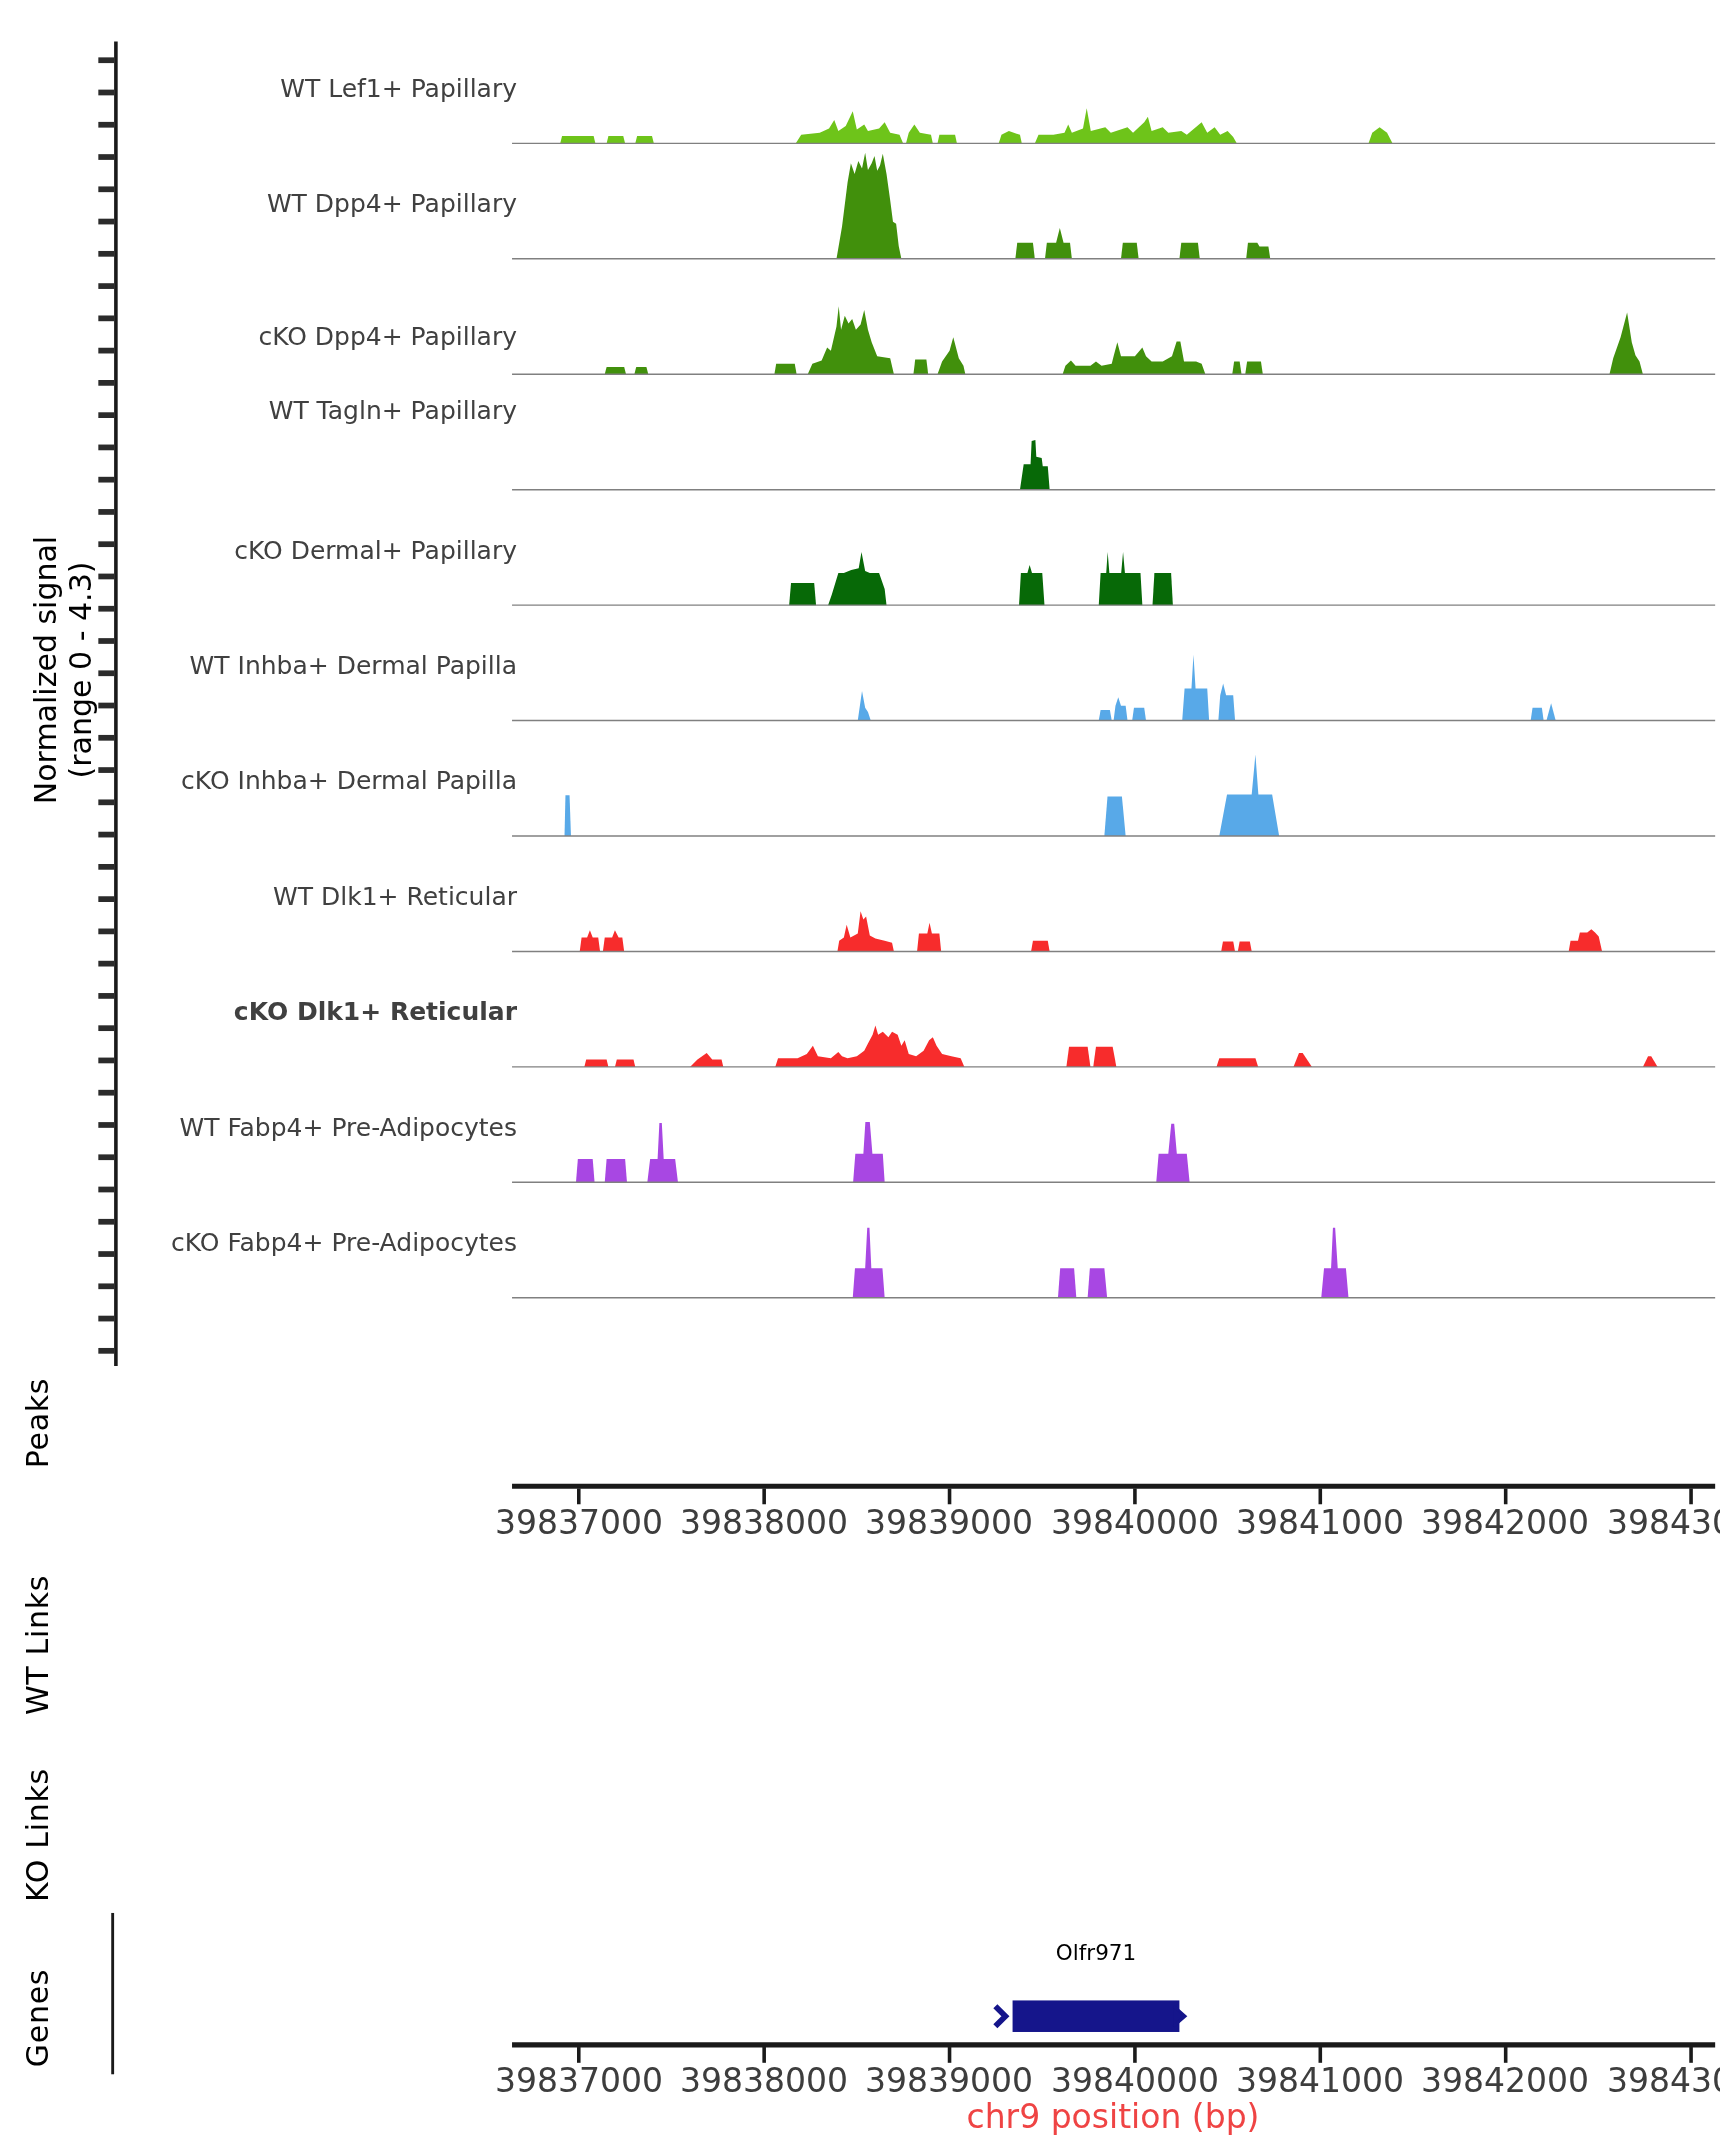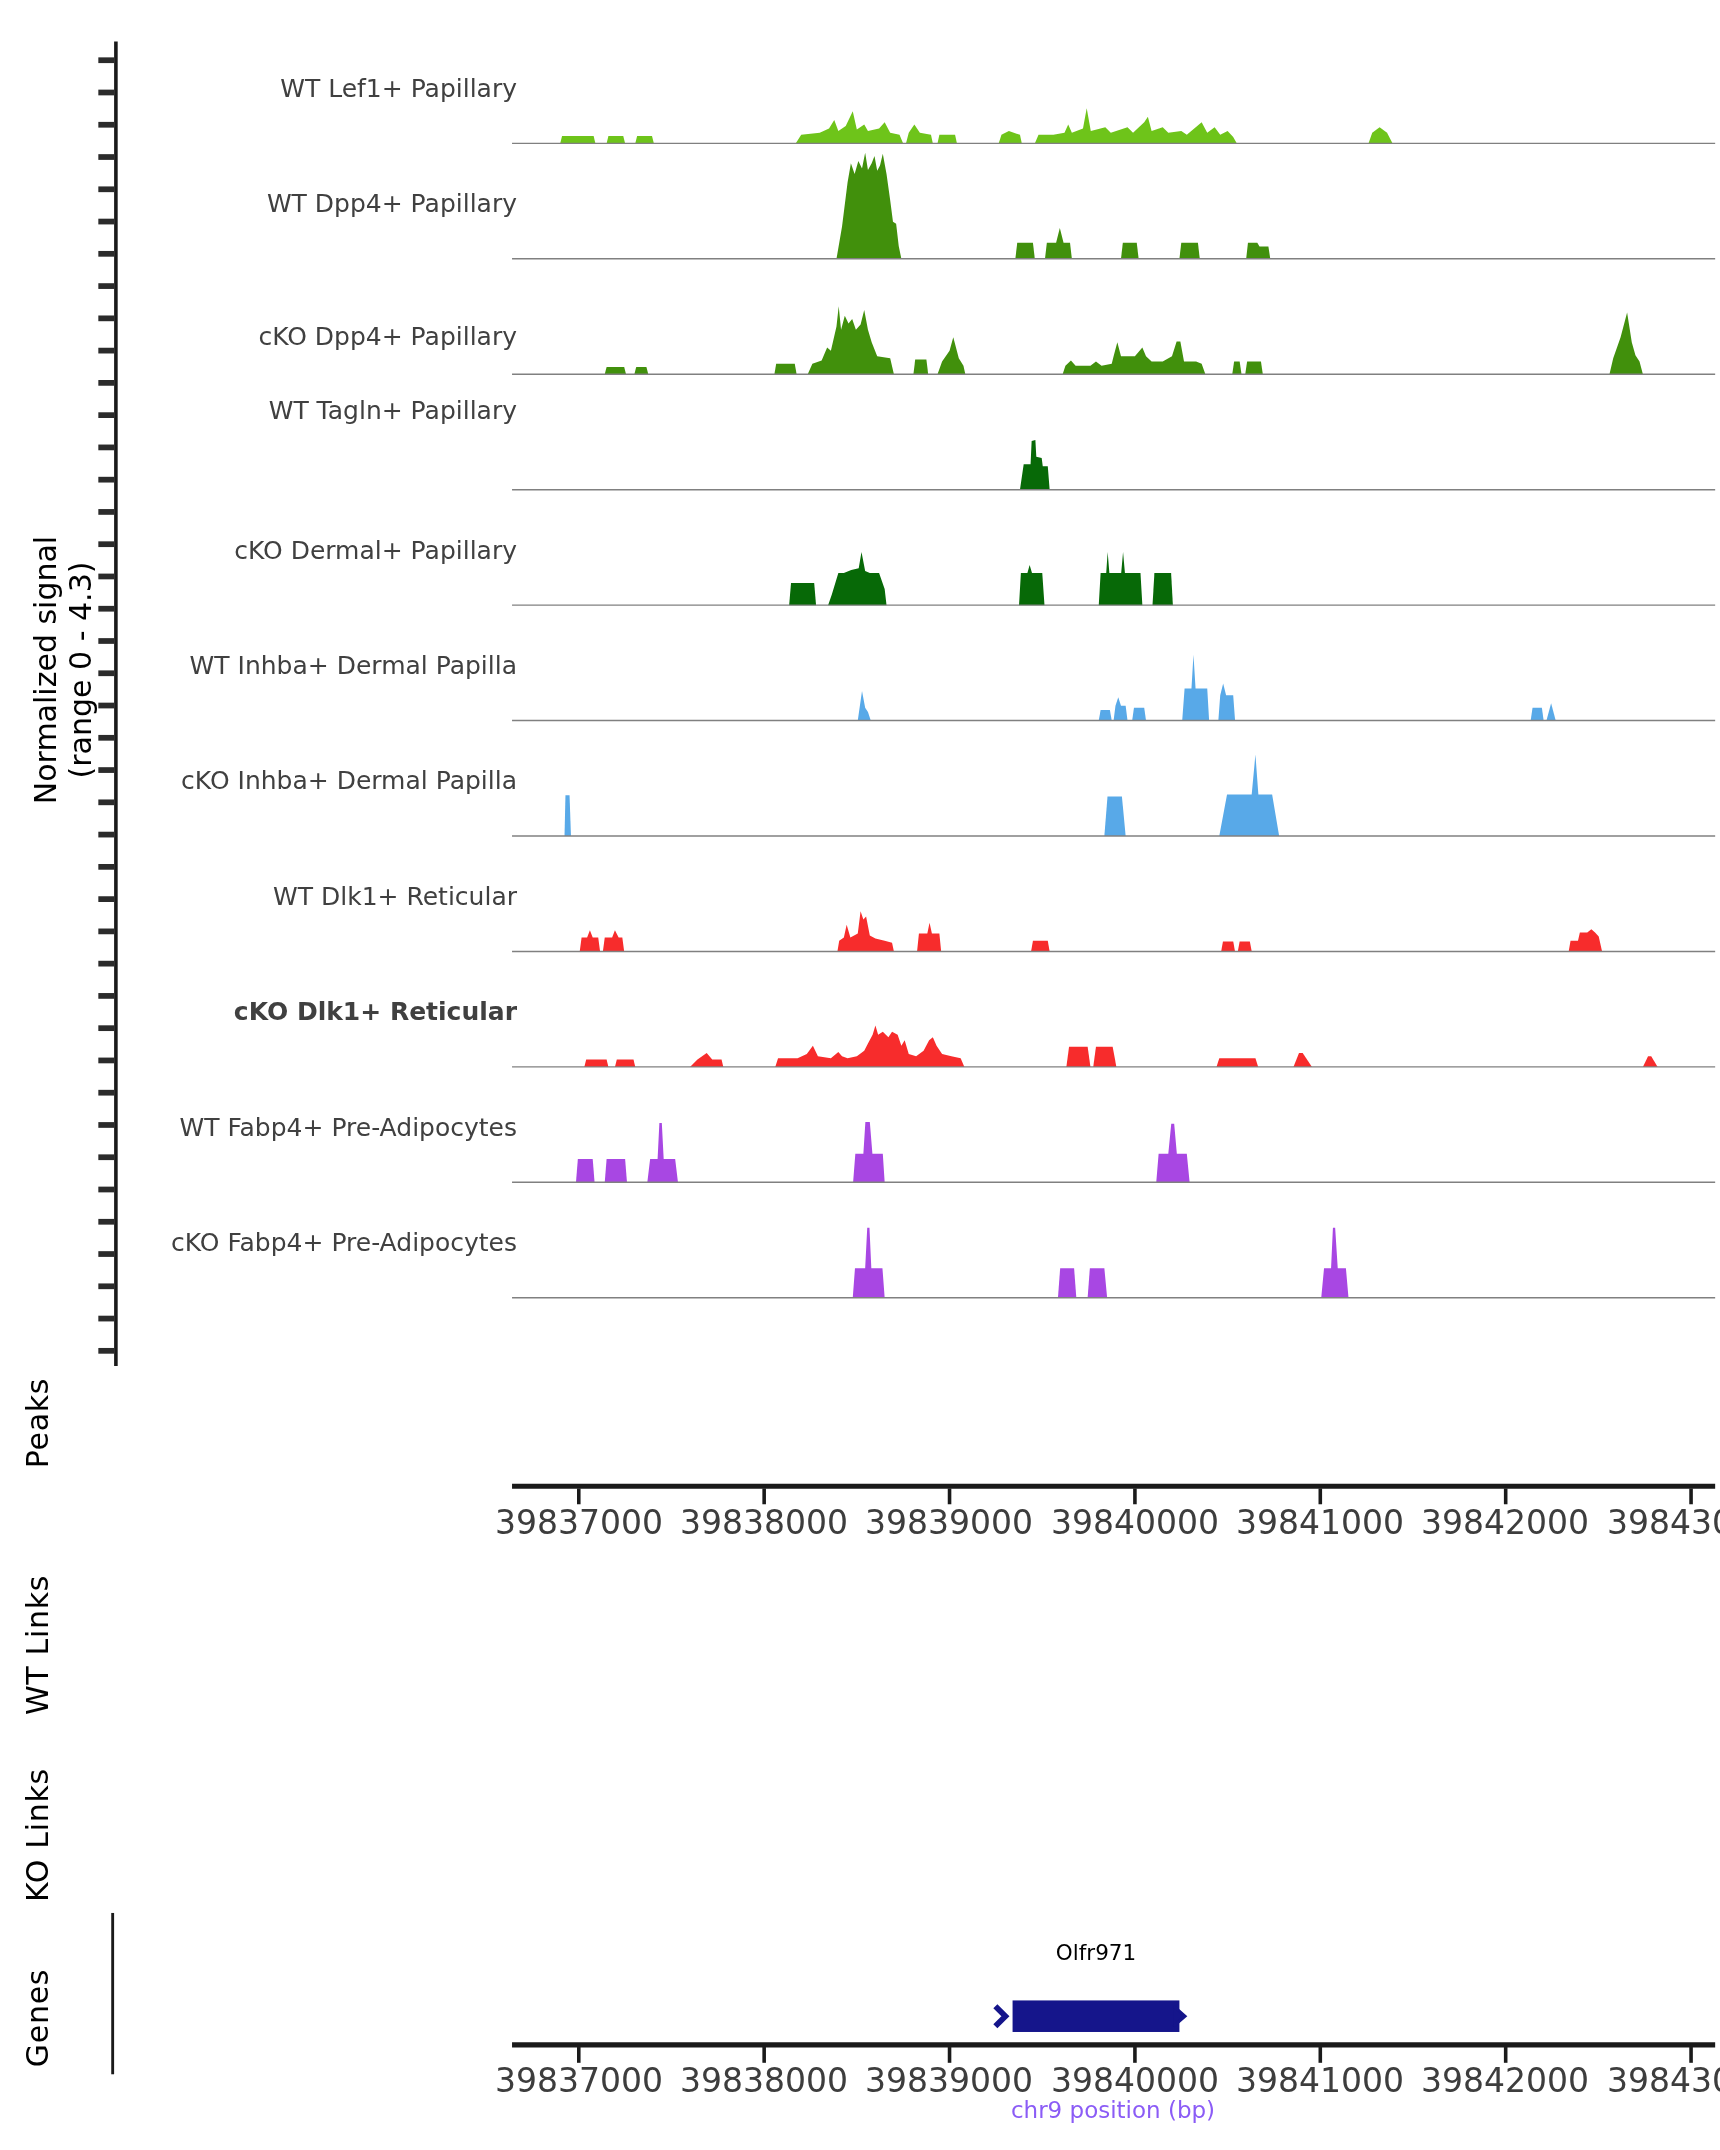--- a/index.html
+++ b/index.html
@@ -27,21 +27,21 @@
   }
   .tick-label{
     position:absolute;
     transform:translateX(-50%);
     font-size:33px;color:#3d3d3d;
     white-space:nowrap;
   }
   .x-title{
     position:absolute;
     transform:translateX(-50%);
-    font-size:23px;color:#8b5cf6;
+    font-size:33px;color:#ef4444;
     white-space:nowrap;
   }
   .gene-label{
     position:absolute;
     transform:translateX(-50%);
     font-size:21.5px;color:#000;
     white-space:nowrap;
   }
   svg{position:absolute;left:0;top:0;}
 </style>

